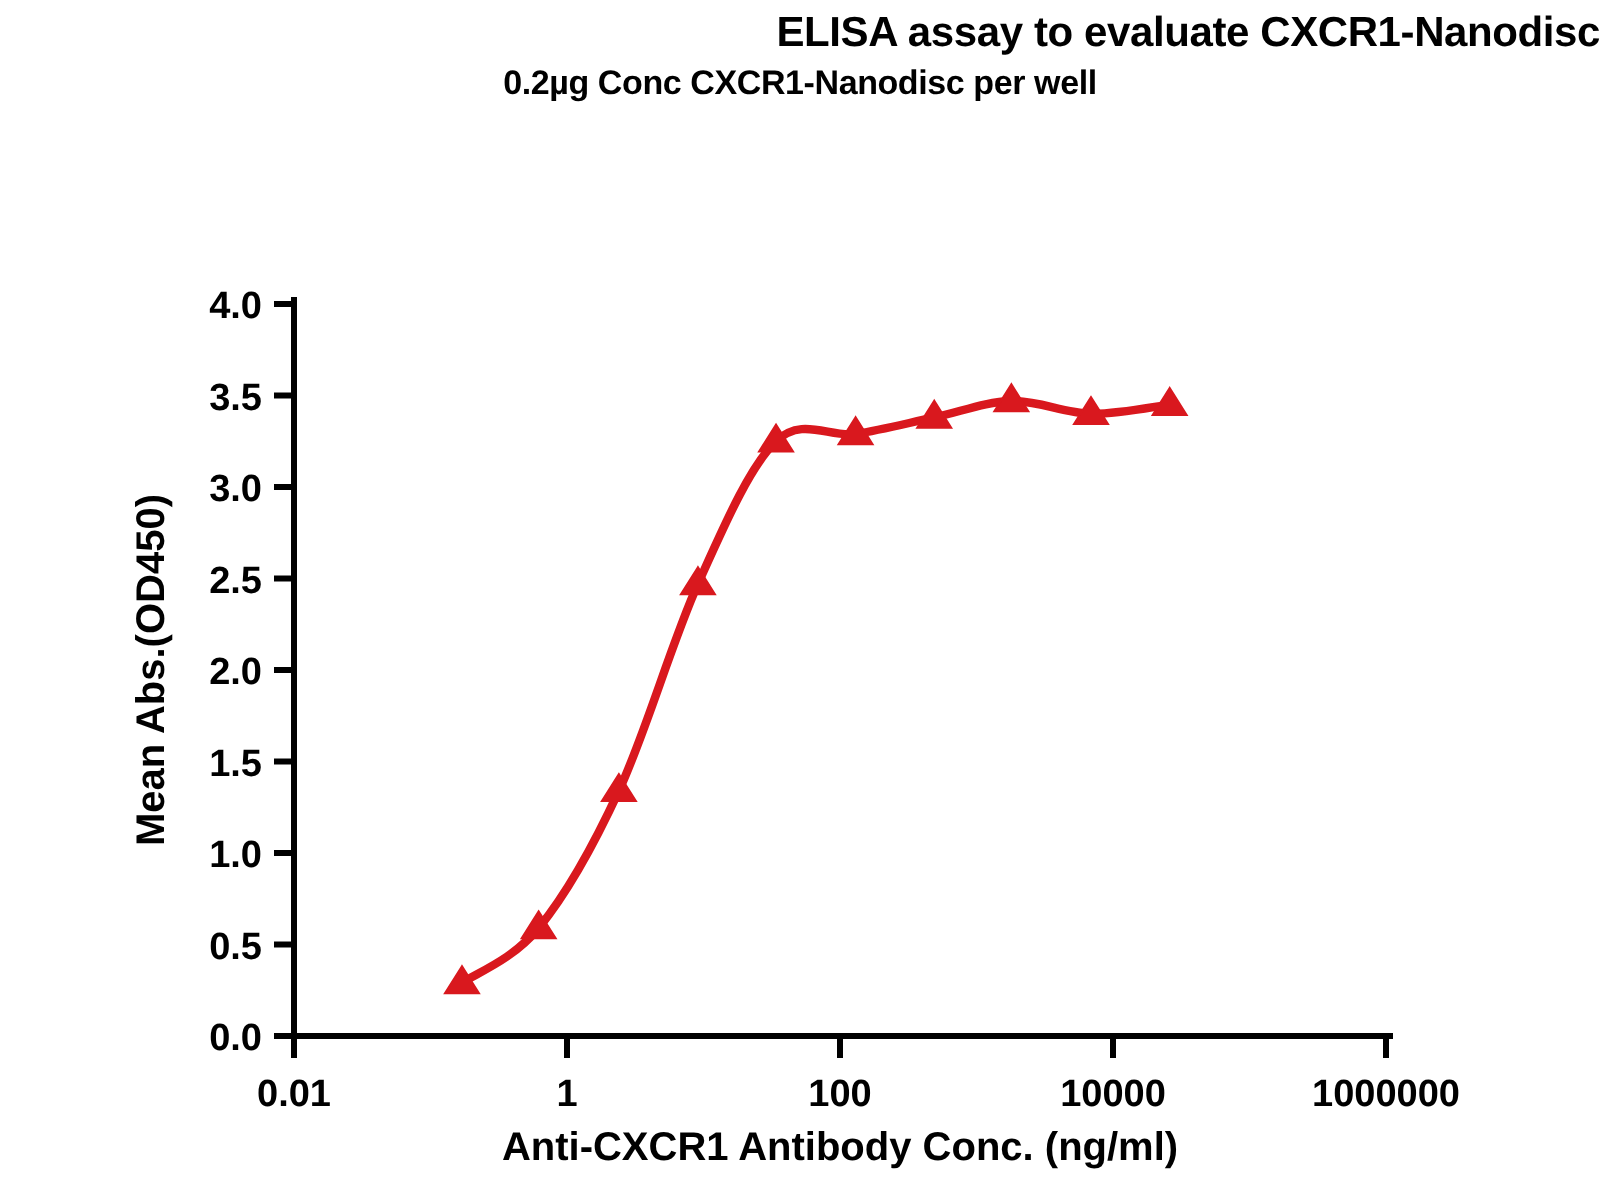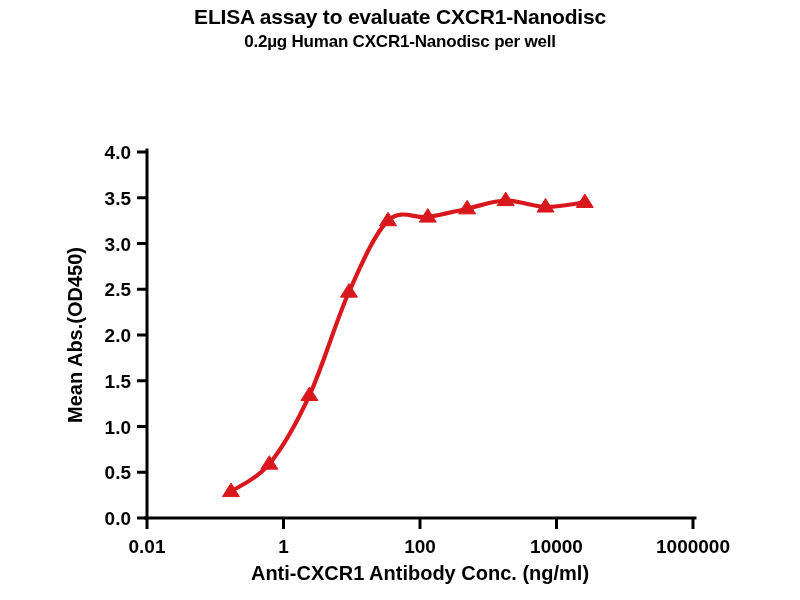--- a/index.html
+++ b/index.html
@@ -21,20 +21,21 @@
     top: 4px;
     width: 800px;
     text-align: center;
   }
   .chart-title {
     font-size: 21px;
     font-weight: bold;
     color: #000000;
     letter-spacing: -0.2px;
     line-height: 26px;
+    text-align: right;
   }
   .chart-subtitle {
     font-size: 17px;
     font-weight: bold;
     color: #000000;
     letter-spacing: -0.2px;
     line-height: 24px;
   }
   .plot-svg {
     position: absolute;
@@ -72,21 +73,21 @@
     text-anchor: middle;
   }
 </style>
 </head>
 <body>
 
 <div id="page">
 
   <div class="title-block">
     <div class="chart-title">ELISA assay to evaluate CXCR1-Nanodisc</div>
-    <div class="chart-subtitle">0.2µg Human CXCR1-Nanodisc per well</div>
+    <div class="chart-subtitle">0.2µg Conc CXCR1-Nanodisc per well</div>
   </div>
 
   <svg class="plot-svg" width="800" height="600">
 
     <g id="plot-group"></g>
 
     <line class="axis-line" x1="147" y1="150" x2="147" y2="518"></line>
 
     <line class="axis-line" x1="145.5" y1="518" x2="695" y2="518"></line>
 

